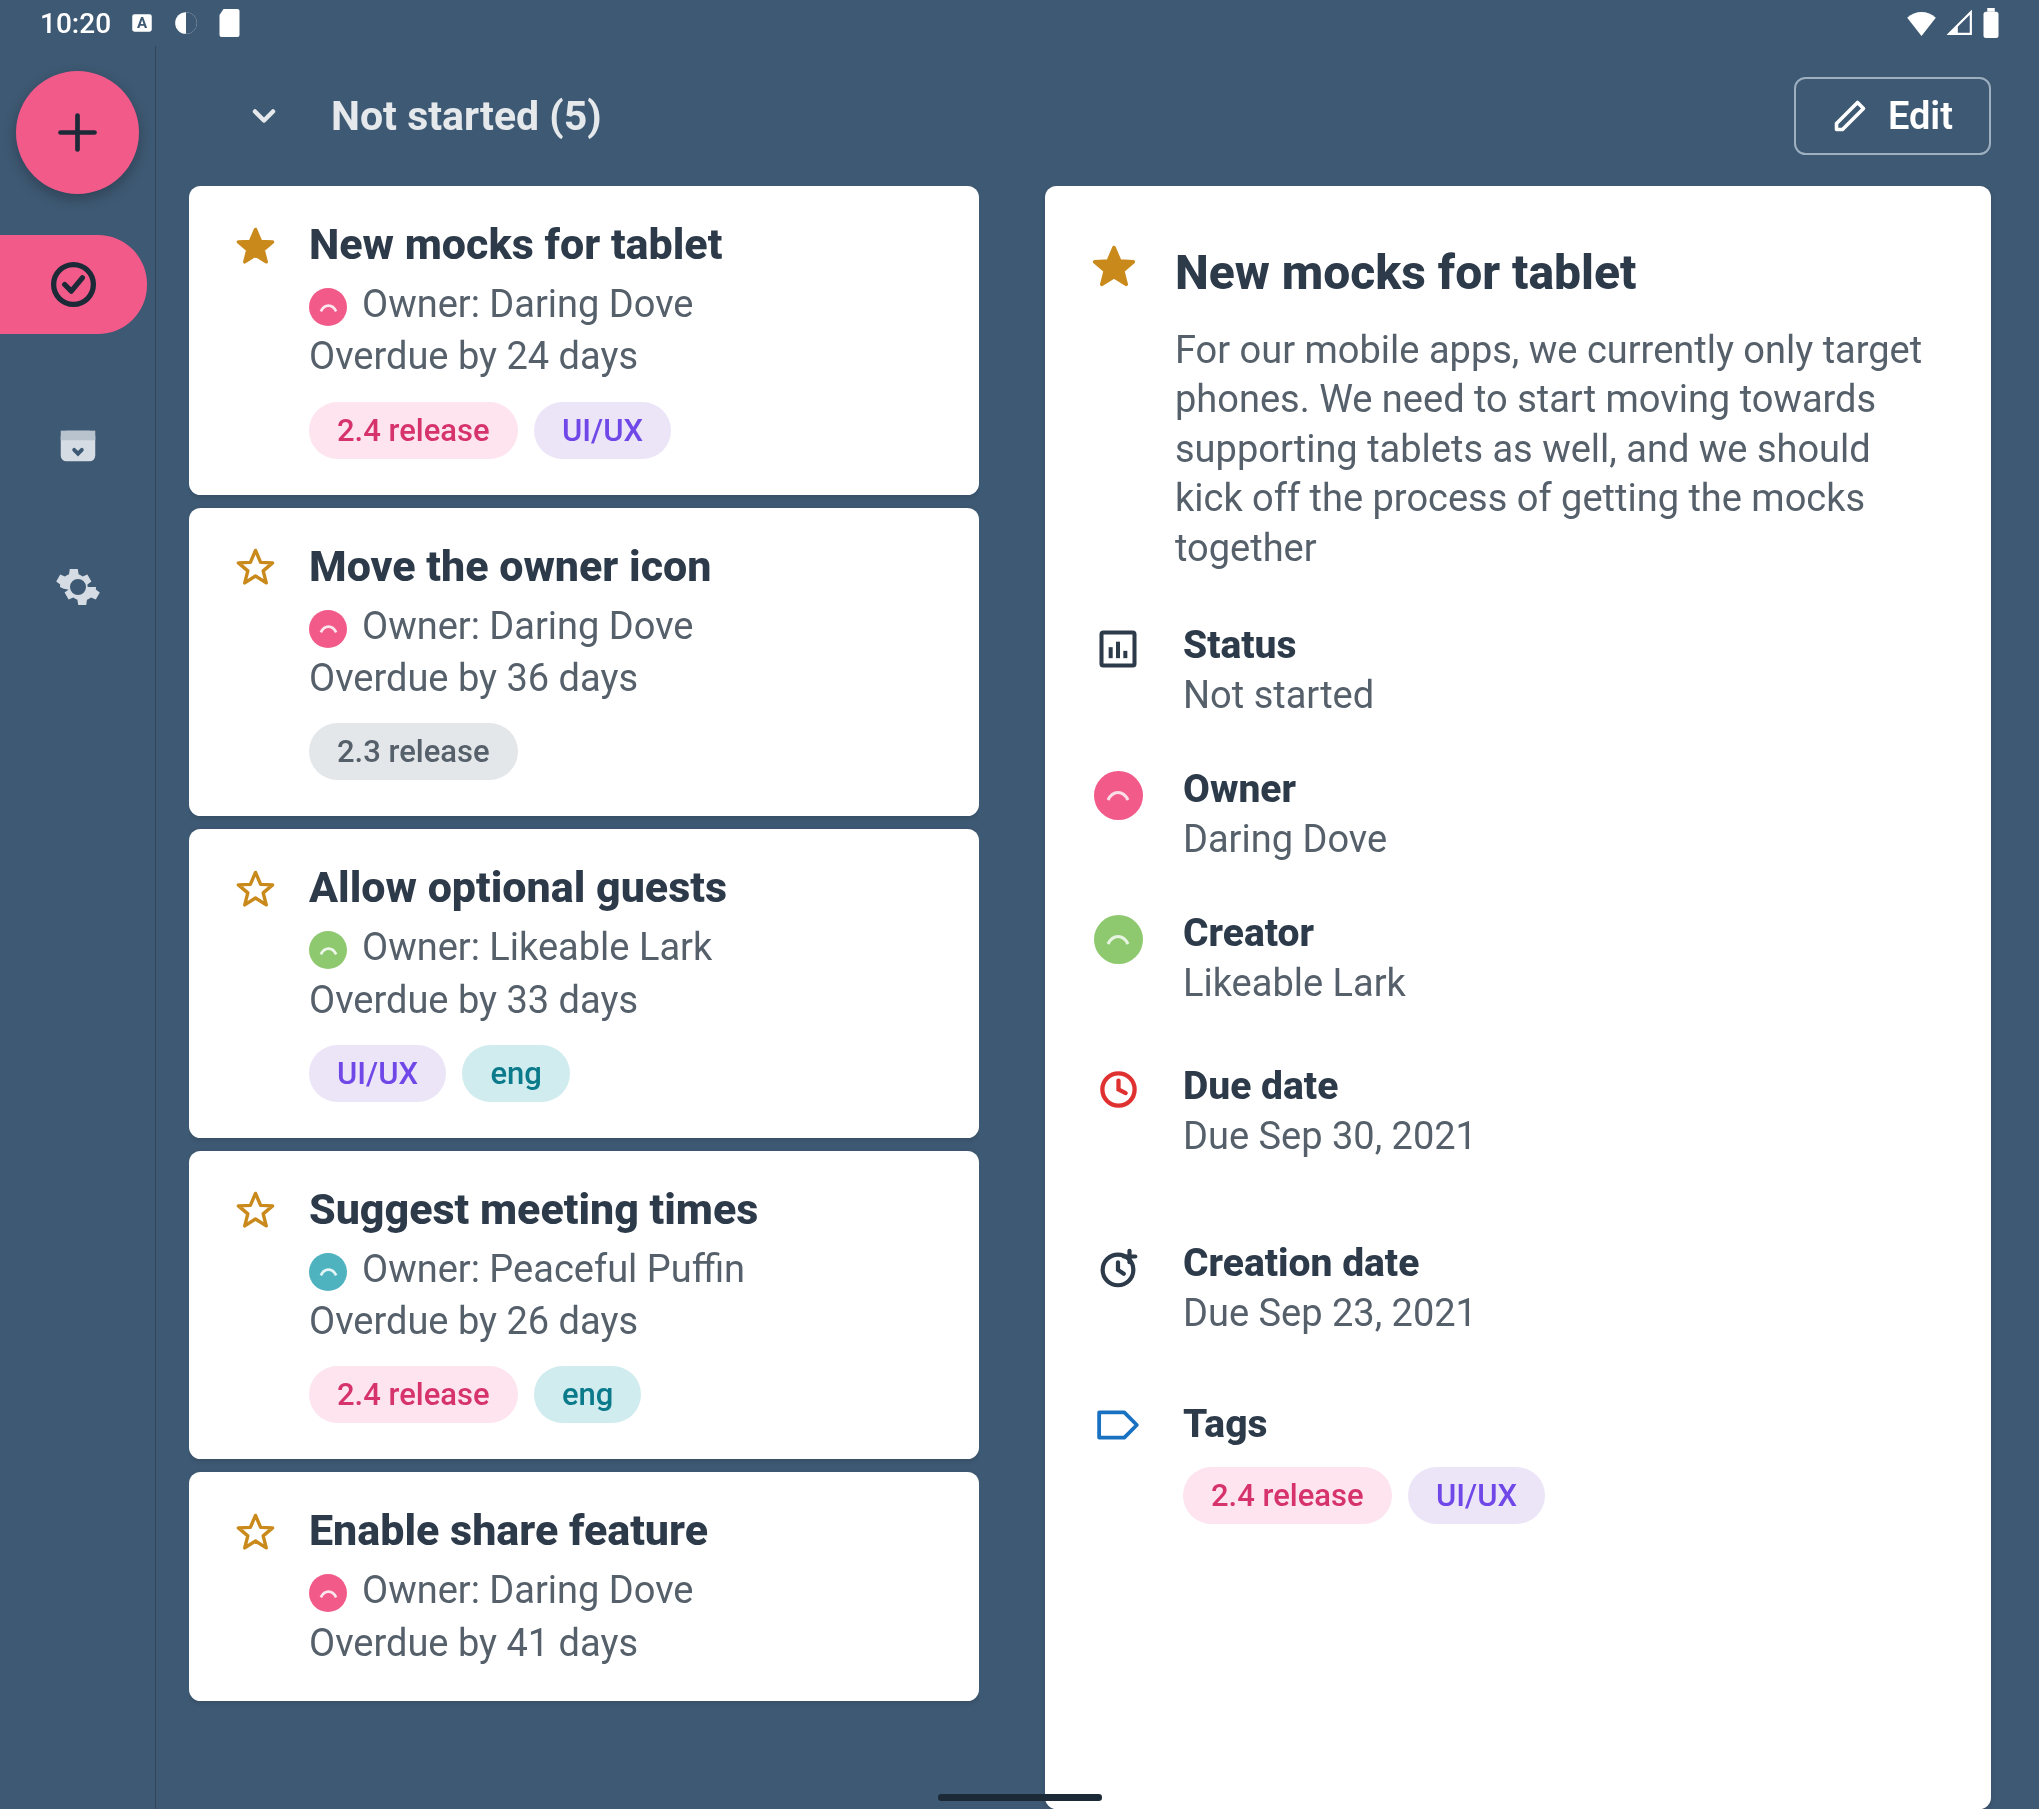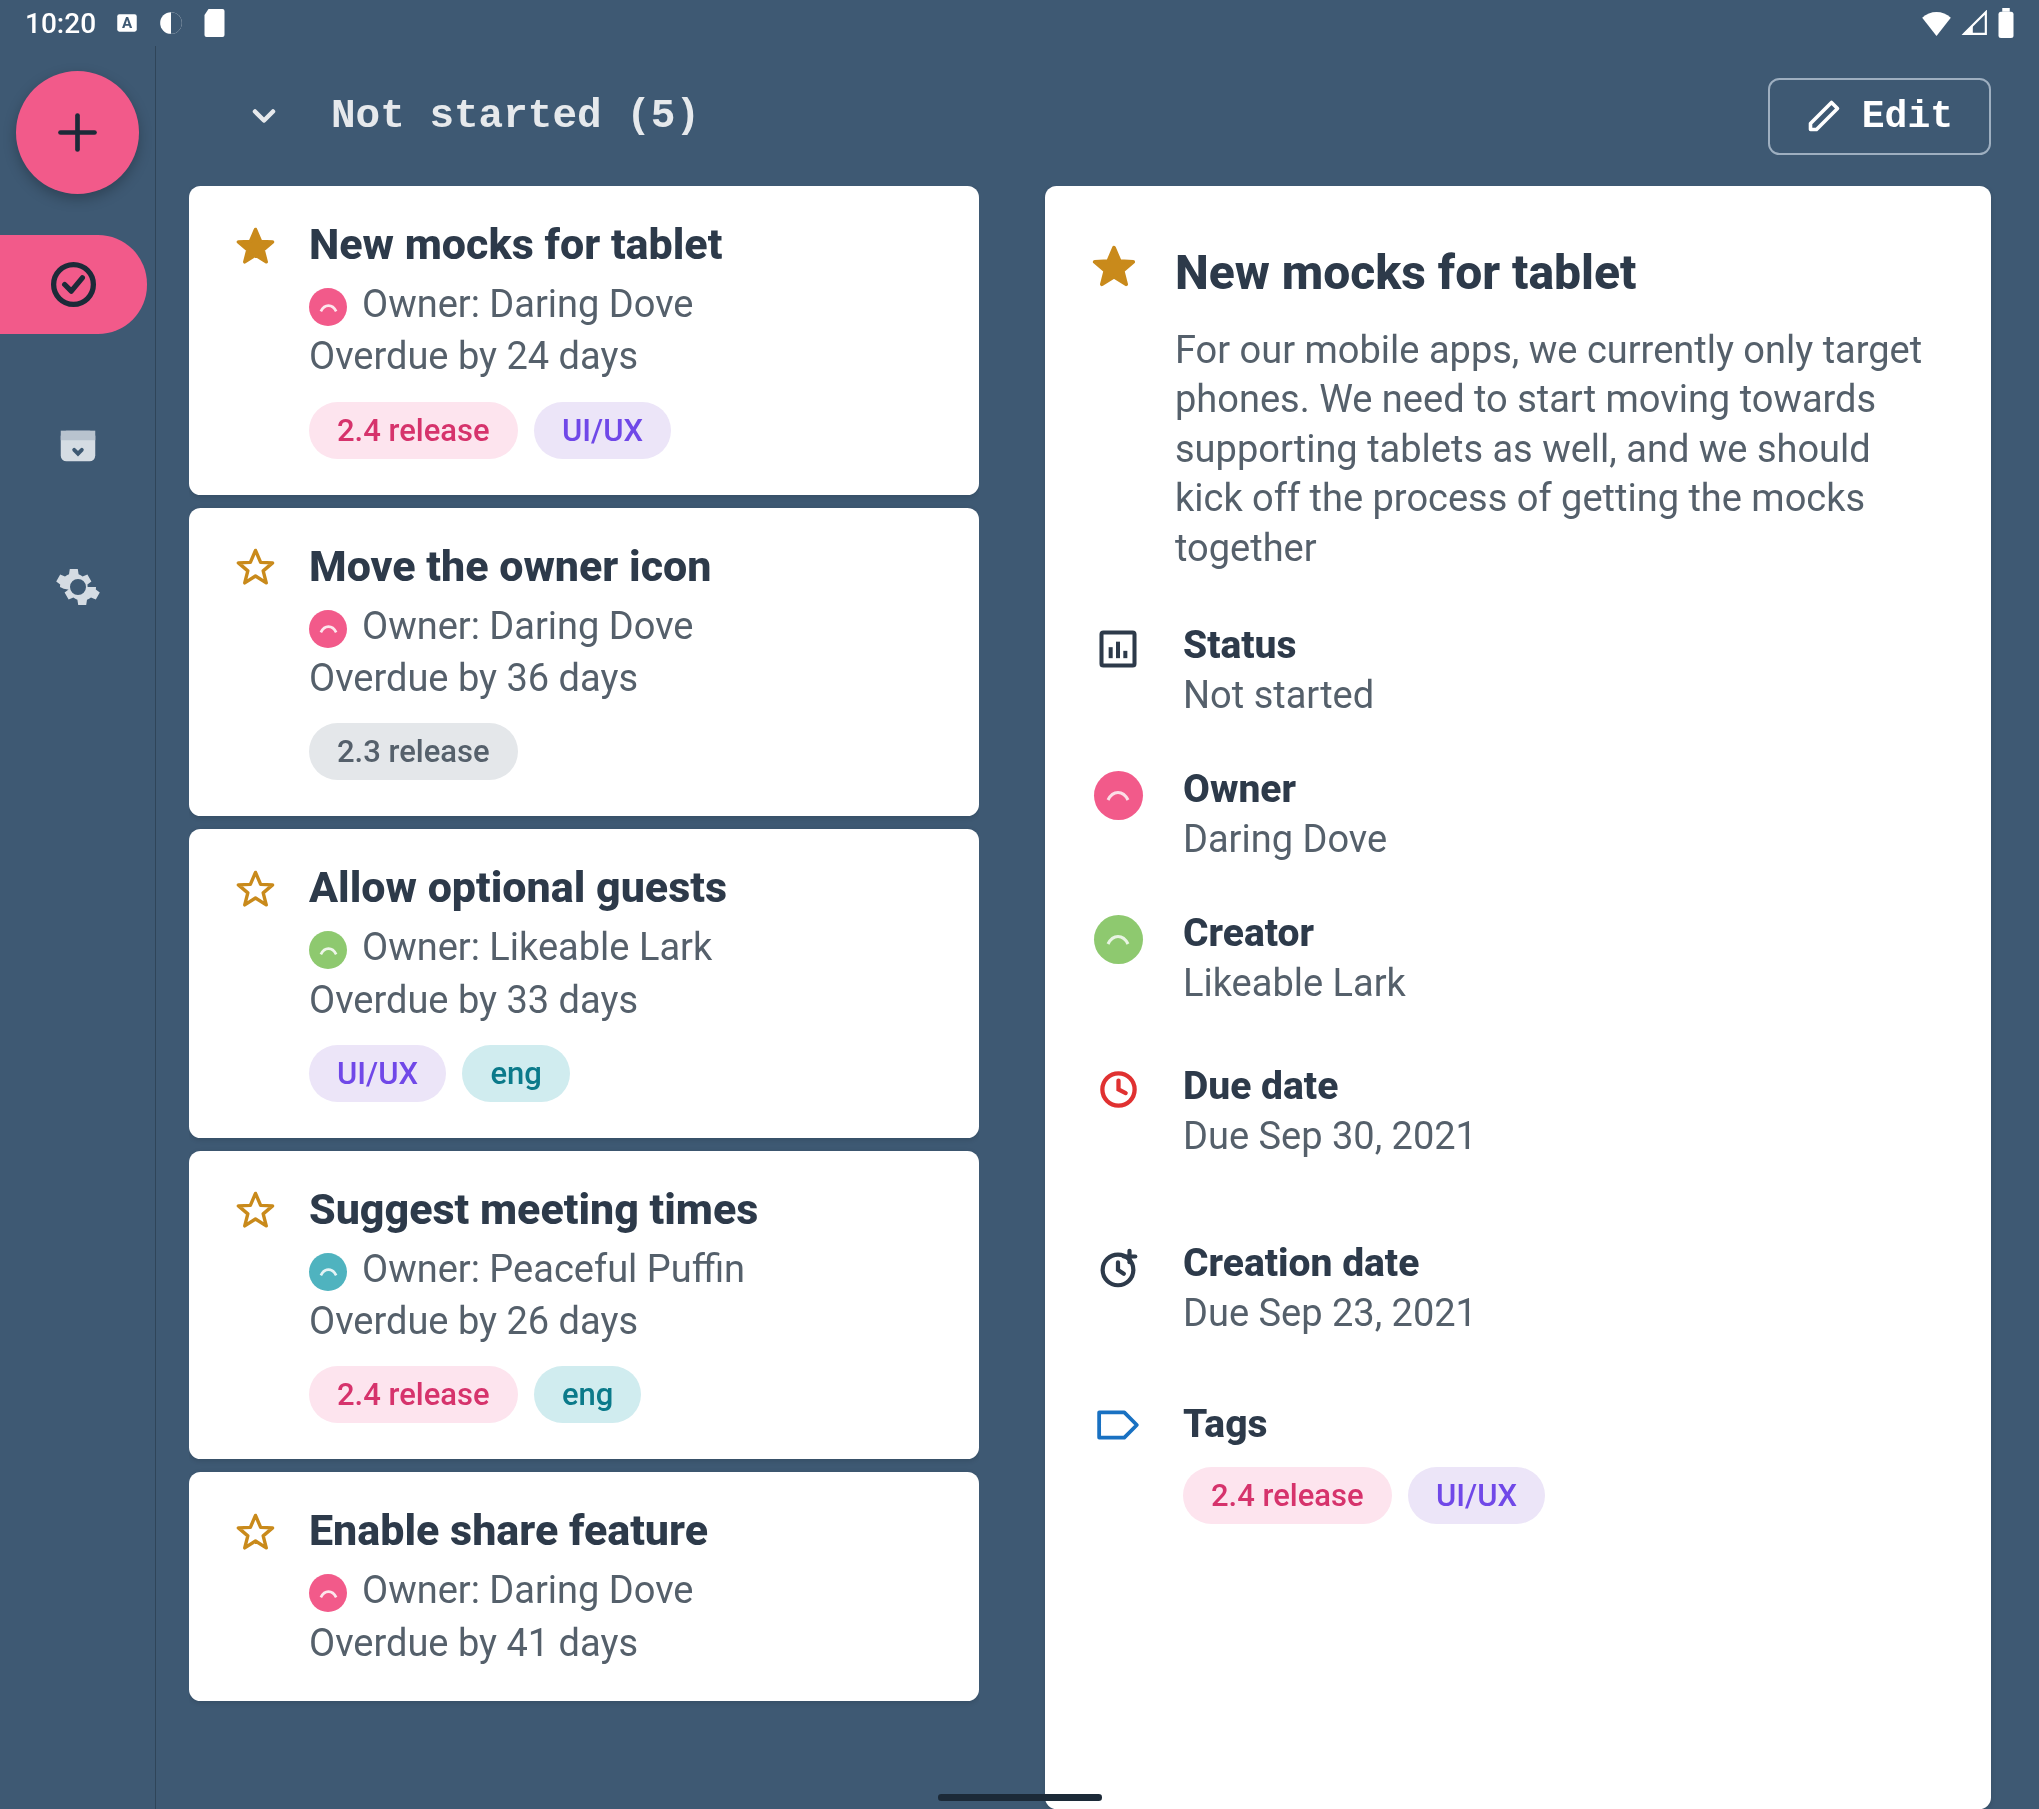--- a/index.html
+++ b/index.html
@@ -11,21 +11,21 @@
   }
 
   
   .status-bar {
     height: 46px;
     background: #3e5973;
     color: #fff;
     display: flex;
     align-items: center;
     justify-content: space-between;
-    padding: 0 25px;
+    padding: 0 40px;
     font-size: 28px;
     font-weight: 500;
   }
   .status-left { display: flex; align-items: center; gap: 18px; }
   .status-right { display: flex; align-items: center; gap: 8.2px; }
   .status-icon { display:inline-flex; align-items:center; justify-content:center; }
 
   
   .main {
     display: flex;
@@ -75,21 +75,20 @@
   }
 
   
   .header {
     height: 140px;
     display: flex;
     align-items: center;
     padding: 0 49px 0 90px;
     gap: 49px;
     color: #fff;
-    font-family: Liberation Mono, monospace;
   }
   .header .chev { cursor:pointer; }
   .header-title {
     font-size: 41px;
     font-weight: 700;
     color: #e6e9ec;
   }
   .edit-btn {
     margin-left: auto;
     border: 2.5px solid #9eafc0;

